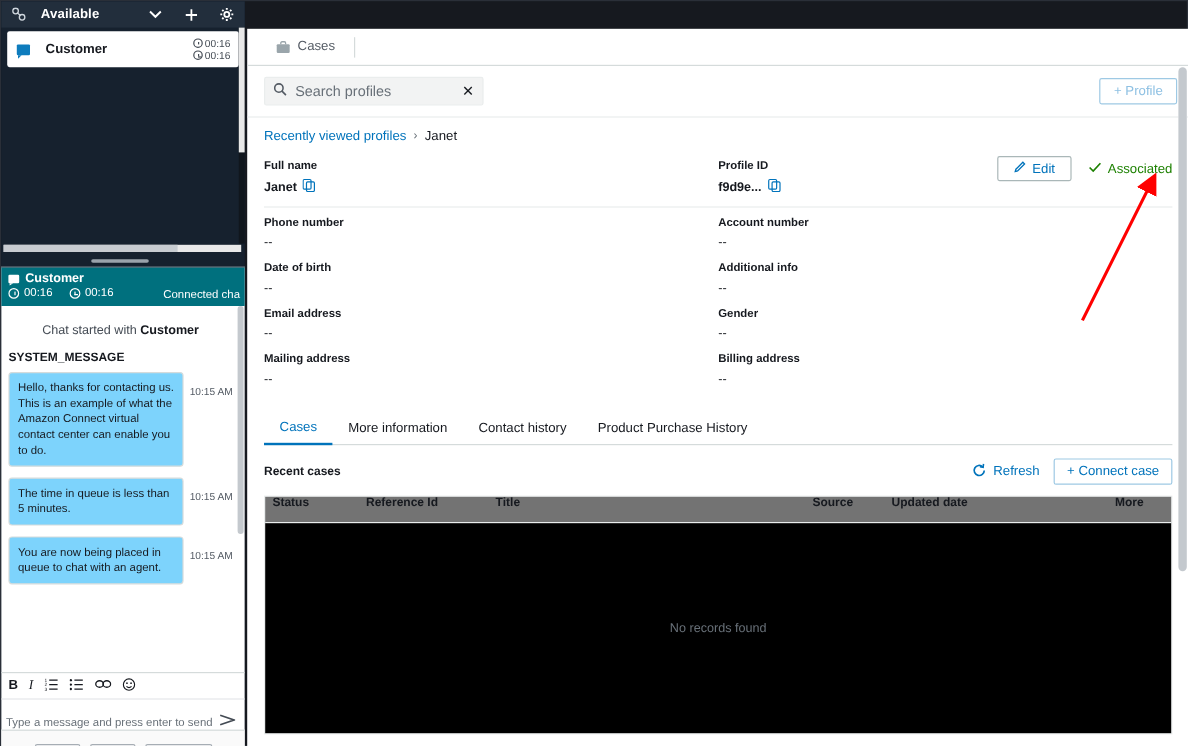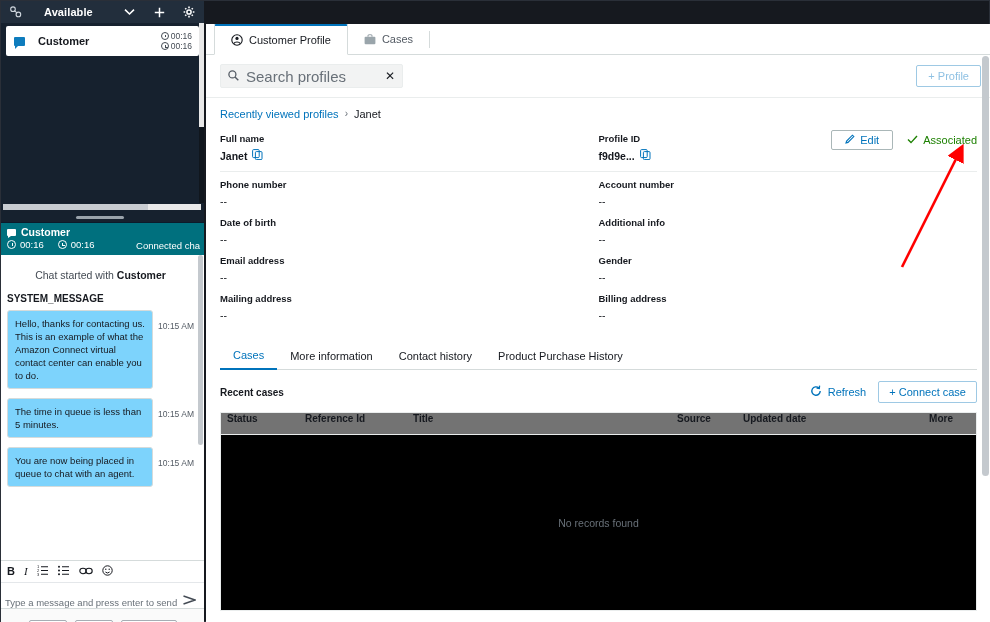--- a/index.html
+++ b/index.html
@@ -29,21 +29,21 @@
     padding: 0 8px 0 6px;
     color: #ffffff;
   }
   .ccp-top .logo {
     width: 16px; height: 14px;
     display: flex; align-items: center; justify-content: center;
     color: #cfd6dd; font-size: 11px;
   }
   .ccp-top .status-text {
     font-size: 11px; font-weight: 700; color: #ffffff;
-    margin-left: 21px; letter-spacing: .1px;
+    margin-left: 11px; letter-spacing: .1px;
   }
   .ccp-top .spacer { flex: 1; }
   .ccp-top .ico {
     color: #ffffff; font-size: 12px; margin-left: 16px;
     display: flex; align-items: center; justify-content: center;
     width: 14px; height: 14px;
   }
   .ccp-top .ico.chev { margin-left: 0; }
 
   .contact-card {
@@ -246,21 +246,21 @@
   .searchrow {
     display: flex; align-items: center;
     padding: 9px 10px 9px 14px;
   }
   .searchbox {
     width: 183px; height: 24px; background: #f2f3f3;
     border: 1px solid #eaeded; border-radius: 2px;
     display: flex; align-items: center; padding: 0 7px;
   }
   .searchbox .sico { font-size: 11px; color: #545b64; }
-  .searchbox .sph { flex:1; font-size: 15px; color: #687078; margin-left: 7px; }
+  .searchbox .sph { flex:1; font-size: 12px; color: #687078; margin-left: 7px; }
   .searchbox .sclr { font-size: 12px; color: #16191f; }
   .profile-btn {
     margin-left: auto;
     border: 1px solid #9ec9e4; border-radius: 2px;
     color: #8fc1e3; background: #ffffff;
     font-size: 11px; padding: 4px 11px;
   }
 
   .hr-full { height: 1px; background: #eaeded; }
 
@@ -520,30 +520,20 @@
         <div class="act-btn wide">
           
         </div>
       </div>
     </div>
   </div>
 
   <div class="main">
 
     <div class="tabbar">
-      <div class="tab active">
-        <span class="tab-ico">
-          <svg width="12" height="12" viewBox="0 0 12 12">
-              <circle cx="6" cy="6" r="5.2" fill="none" stroke="#16191f" stroke-width="1.1"></circle>
-              <circle cx="6" cy="4.4" r="1.6" fill="#16191f"></circle>
-              <path d="M2.9 9.7c.7-2.3 5.5-2.3 6.2 0" fill="none" stroke="#16191f" stroke-width="1.1"></path>
-            </svg>
-        </span>
-        <span>Customer Profile</span>
-      </div>
       <div class="tab">
         <span class="tab-ico">
           <svg width="12" height="11" viewBox="0 0 12 11">
               <rect x="0.6" y="2.8" width="10.8" height="7.4" rx="1" fill="#9aa5ab"></rect>
               <path d="M4 2.8V1.8a1 1 0 0 1 1-1h2a1 1 0 0 1 1 1v1" fill="none" stroke="#9aa5ab" stroke-width="1.1"></path>
             </svg>
         </span>
         <span>Cases</span>
       </div>
       <div class="tab-sep"></div>

